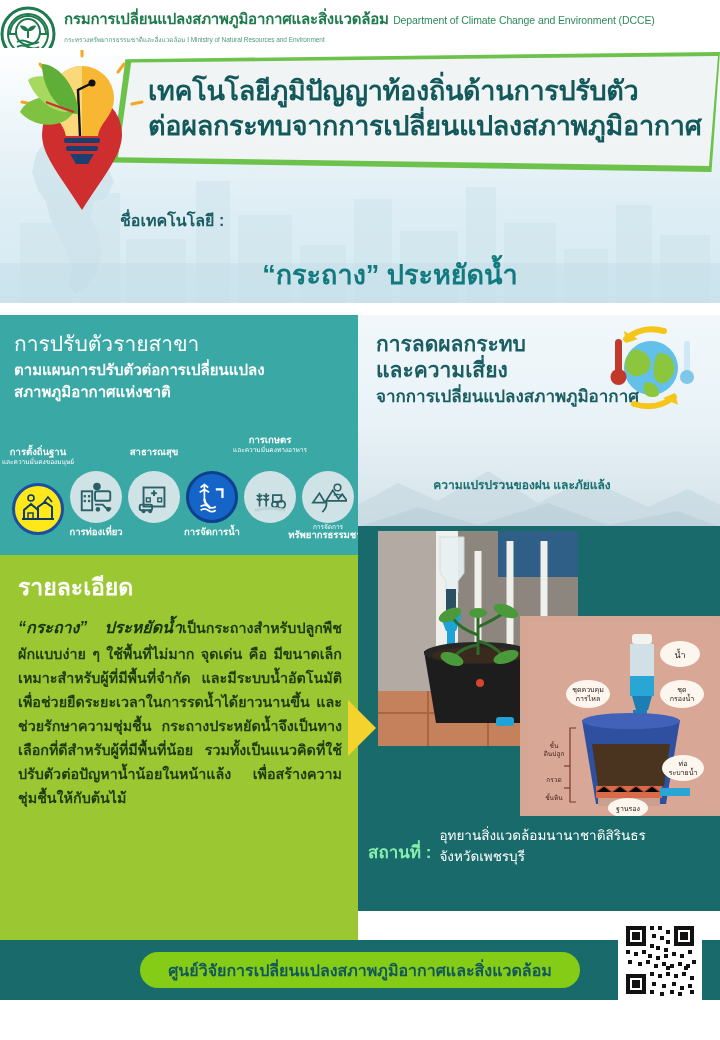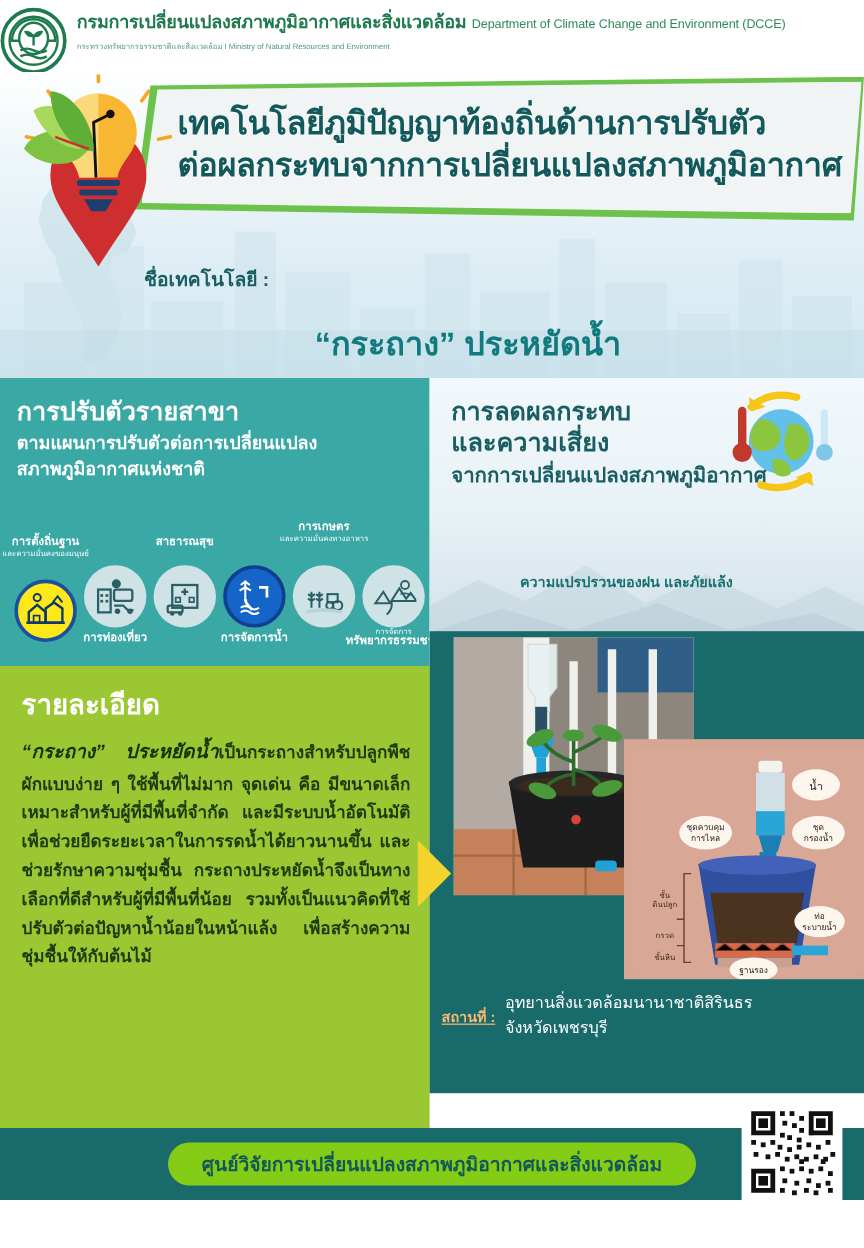--- a/index.html
+++ b/index.html
@@ -36,21 +36,21 @@
     font-size: 10.5px; font-weight: normal; color: #2d8a5c; letter-spacing: -0.1px;
     line-height: 1.25; white-space: nowrap;
   }
   .logo-sub {
     font-size: 6.5px; color: #4f9a78; letter-spacing: -0.05px;
     line-height: 1.3; white-space: nowrap;
   }
 
   
   .hero {
-    position: absolute; left: 0; top: 60px; width: 720px; height: 255px;
+    position: absolute; left: 0; top: 48px; width: 720px; height: 255px;
     background: linear-gradient(180deg, #ffffff 0%, #eef6fa 28%, #dfeef5 60%, #d4e9f2 100%);
     overflow: hidden;
     padding-left: 24px;
   }
   .city-silhouette {
     position: absolute; left: 0; bottom: 0; width: 720px; height: 150px;
     opacity: .55;
   }
   .thai-map {
     position: absolute; left: 2px; top: 58px; width: 150px; height: 190px;
@@ -91,21 +91,21 @@
   
   .mid-row {
     position: absolute; left: 0; top: 315px; width: 720px; height: 240px;
   }
   .sector-panel {
     position: absolute; left: 0; top: 0; width: 358px; height: 240px;
     background: #3aa8a5;
     padding: 16px 10px 8px 14px;
   }
   .sector-head {
-    font-size: 21px; font-weight: bold; color: #ffffff; line-height: 1.2;
+    font-size: 21px; font-weight: normal; color: #ffffff; line-height: 1.2;
   }
   .sector-sub {
     font-size: 15px; color: #ffffff; line-height: 1.45; margin-top: 3px;
     font-weight: bold;
   }
   .sector-icons {
     position: absolute; left: 6px; top: 122px; width: 352px; height: 112px;
   }
   .sicon-wrap {
     position: absolute; width: 52px;
@@ -178,21 +178,21 @@
   }
   .photo-diagram {
     position: absolute; left: 162px; top: 90px; width: 200px; height: 200px;
     overflow: hidden; background: #d5a394;
   }
   .place-row {
     position: absolute; left: 10px; top: 300px; width: 352px;
     display: flex; gap: 8px; align-items: flex-start;
   }
   .place-label {
-    font-size: 12px; font-weight: bold; color: #fdba74; white-space: nowrap; padding-top: 12px; text-decoration: underline;
+    font-size: 17px; font-weight: bold; color: #86efac; white-space: nowrap; padding-top: 12px;
   }
   .place-value { font-size: 13.5px; color: #ffffff; line-height: 1.55; }
 
   
   .footer-band {
     position: absolute; left: 0; top: 940px; width: 720px; height: 60px;
     background: #186a6b;
   }
   .footer-pill {
     position: absolute; left: 140px; top: 952px; width: 440px; height: 36px;

